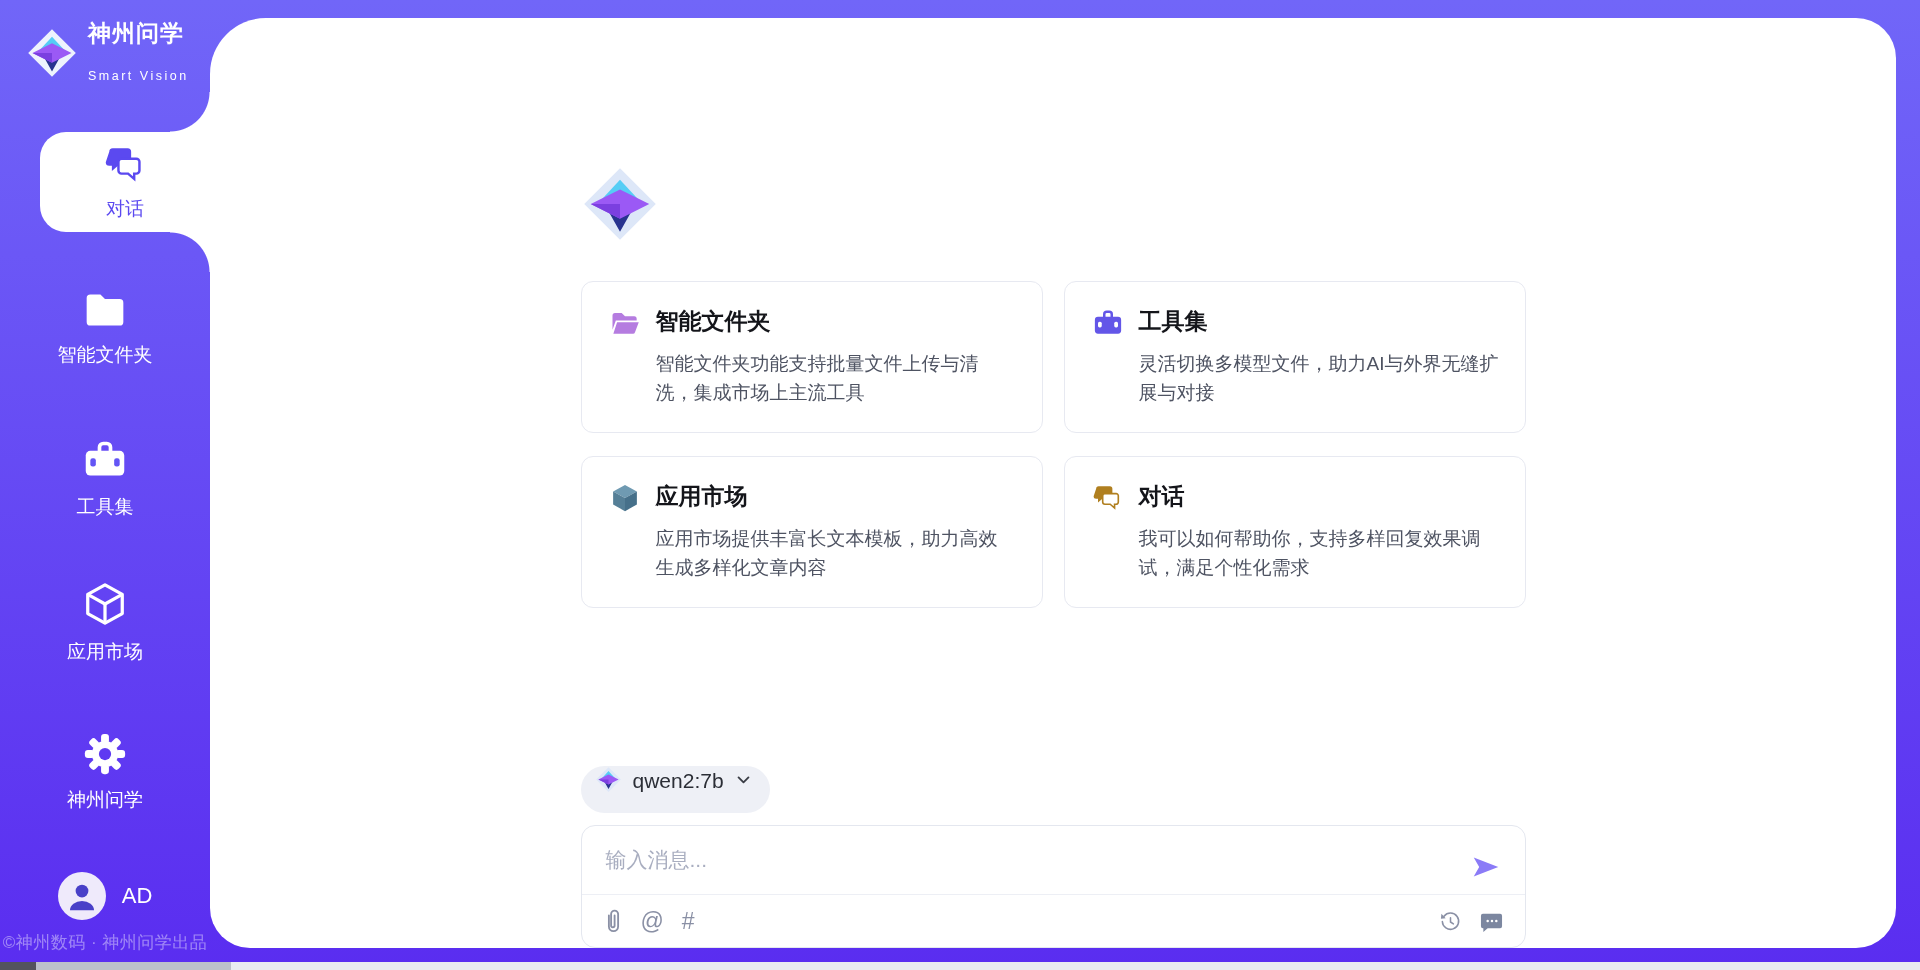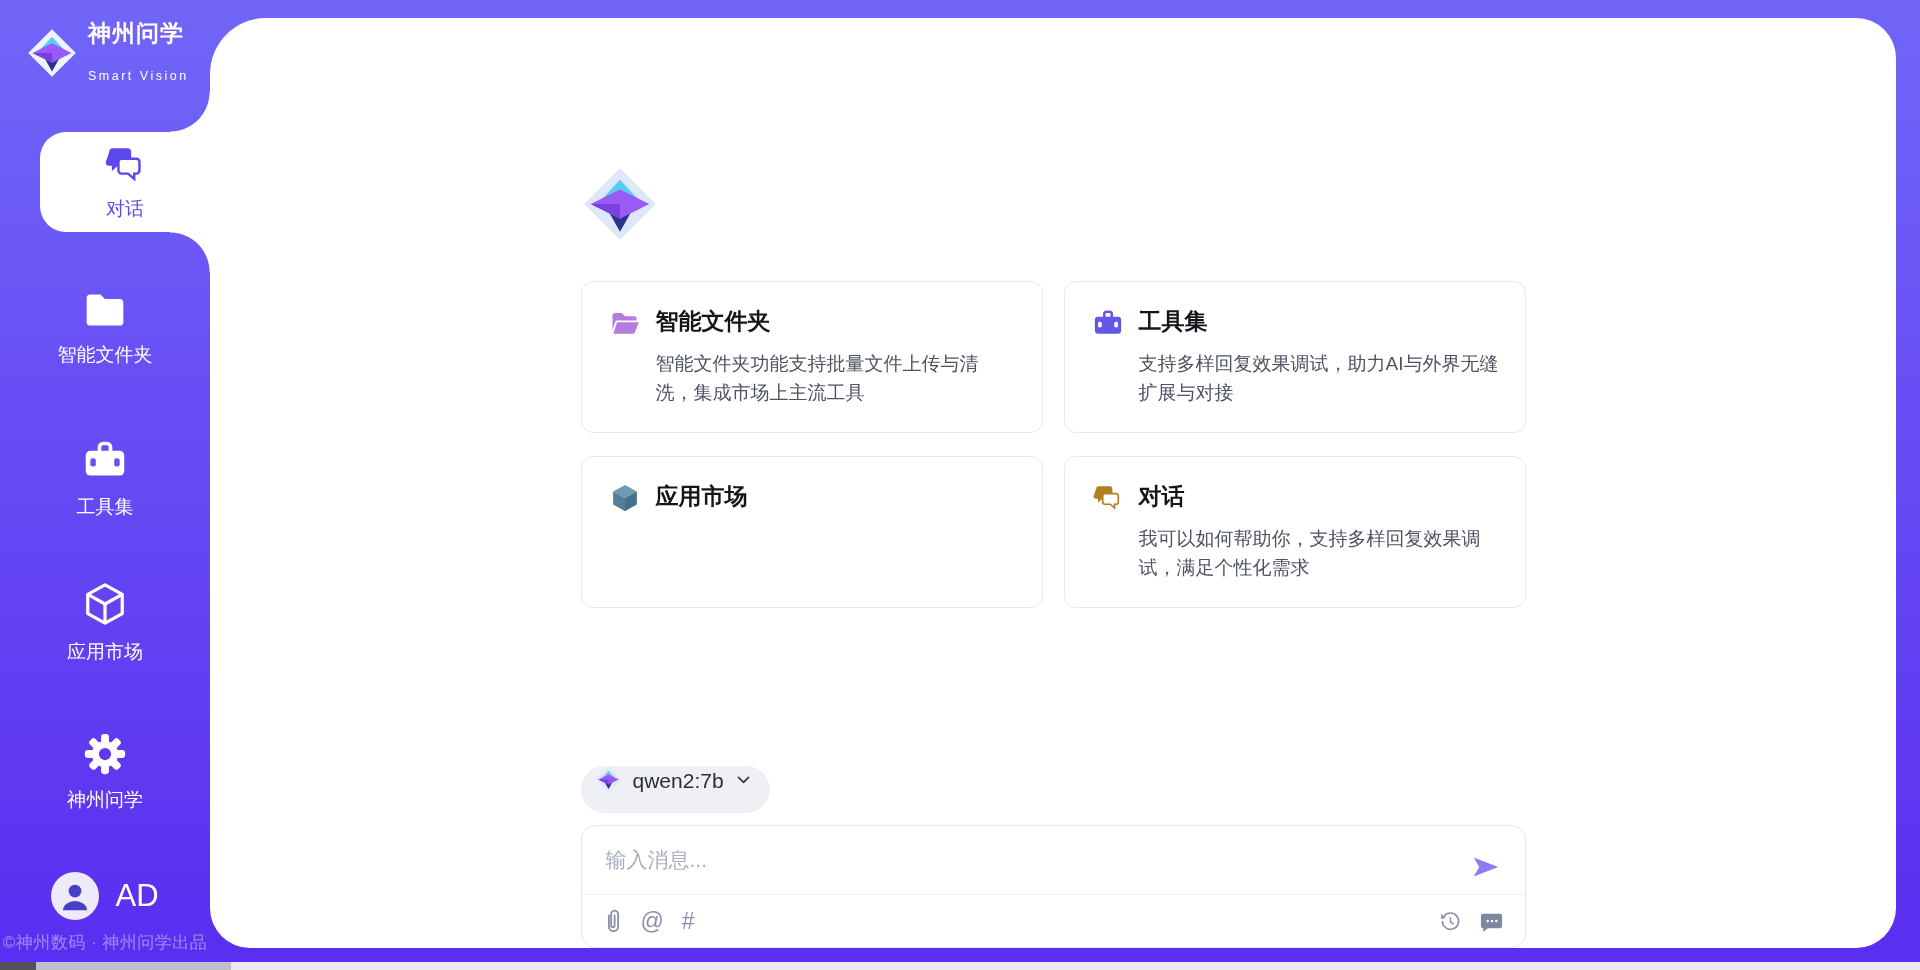--- a/index.html
+++ b/index.html
@@ -29,21 +29,21 @@
     align-items:center;justify-content:center;gap:6px;cursor:pointer;
     color:#5b49f0;font-size:19px;font-weight:500;
   }
   .fillet{position:absolute;left:170px;width:40px;height:40px;z-index:3;pointer-events:none}
   .fillet-top{top:92px;background:radial-gradient(circle 40px at 0 0,rgba(0,0,0,0) 39px,#fff 40px)}
   .fillet-bottom{top:232px;background:radial-gradient(circle 40px at 0 100%,rgba(0,0,0,0) 39px,#fff 40px)}
   .user-row{position:absolute;top:872px;left:0;width:210px;display:flex;align-items:center;
     justify-content:center;gap:16px;cursor:pointer}
   .avatar{width:48px;height:48px;border-radius:50%;background:#efeafb;display:flex;
     align-items:center;justify-content:center;overflow:hidden}
-  .user-name{color:#fff;font-size:31px;font-weight:500}
+  .user-name{color:#fff;font-size:22px;font-weight:500}
   .copyright{position:absolute;top:931px;left:0;width:210px;text-align:center;
     color:rgba(255,255,255,0.42);font-size:17px;letter-spacing:.5px}
   
   .welcome{margin-top:147px;display:flex;align-items:center;gap:38px}
   .greeting{font-size:33px;font-weight:700;color:#17181c;letter-spacing:.5px}
   
   .cards{margin-top:34px;display:grid;grid-template-columns:1fr 1fr;gap:23px 21px}
   .card{box-sizing:border-box;min-height:127px;background:#fff;border:1px solid #e7e9f1;
     border-radius:12px;padding:24px 26px 24px 28px;display:grid;
     grid-template-columns:46px 1fr;cursor:pointer}
@@ -109,34 +109,35 @@
         <span class="card-icon">
           <svg width="30" height="30" viewBox="0 0 48 48">
             <path d="M18 15 v-5 a4 4 0 0 1 4-4 h4 a4 4 0 0 1 4 4 v5" fill="none" stroke="#6356e8" stroke-width="4"></path>
             <rect x="3" y="14" width="42" height="27" rx="5" fill="#6356e8"></rect>
             <rect x="8" y="22" width="6" height="9" rx="2.5" fill="#fff"></rect>
             <rect x="34" y="22" width="6" height="9" rx="2.5" fill="#fff"></rect>
           </svg>
         </span>
         <div>
           <div class="card-title">工具集</div>
-          <div class="card-desc">支持多样回复效果调试，助力AI与外界无缝扩展与对接</div>
+          <div class="card-desc">灵活切换多模型文件，助力AI与外界无缝扩展与对接</div>
         </div>
       </div>
 
       <div class="card">
         <span class="card-icon">
           <svg width="30" height="30" viewBox="0 0 48 48">
             <polygon points="24,3 43,13.5 24,24 5,13.5" fill="#6f9ab2"></polygon>
             <polygon points="5,13.5 24,24 24,45 5,34.5" fill="#557f97"></polygon>
             <polygon points="43,13.5 24,24 24,45 43,34.5" fill="#46708a"></polygon>
           </svg>
         </span>
         <div>
           <div class="card-title">应用市场</div>
+          <div class="card-desc">应用市场提供丰富长文本模板，助力高效生成多样化文章内容</div>
         </div>
       </div>
 
       <div class="card">
         <span class="card-icon">
           <svg width="30" height="30" viewBox="0 0 48 48">
             <path d="M5 9 a4 4 0 0 1 4-4 h18 a4 4 0 0 1 4 4 v12 a4 4 0 0 1 -4 4 h-12 l-7 6 v-6 h-3 a4 4 0 0 1 -4-4 z" fill="#b07f1f"></path>
             <path d="M19 17 h18 a3.5 3.5 0 0 1 3.5 3.5 v10 a3.5 3.5 0 0 1 -3.5 3.5 h-2.5 v6 l-7-6 h-8.5 a3.5 3.5 0 0 1 -3.5-3.5 v-10 a3.5 3.5 0 0 1 3.5-3.5 z" fill="#fff" stroke="#b07f1f" stroke-width="2.6"></path>
           </svg>
         </span>

